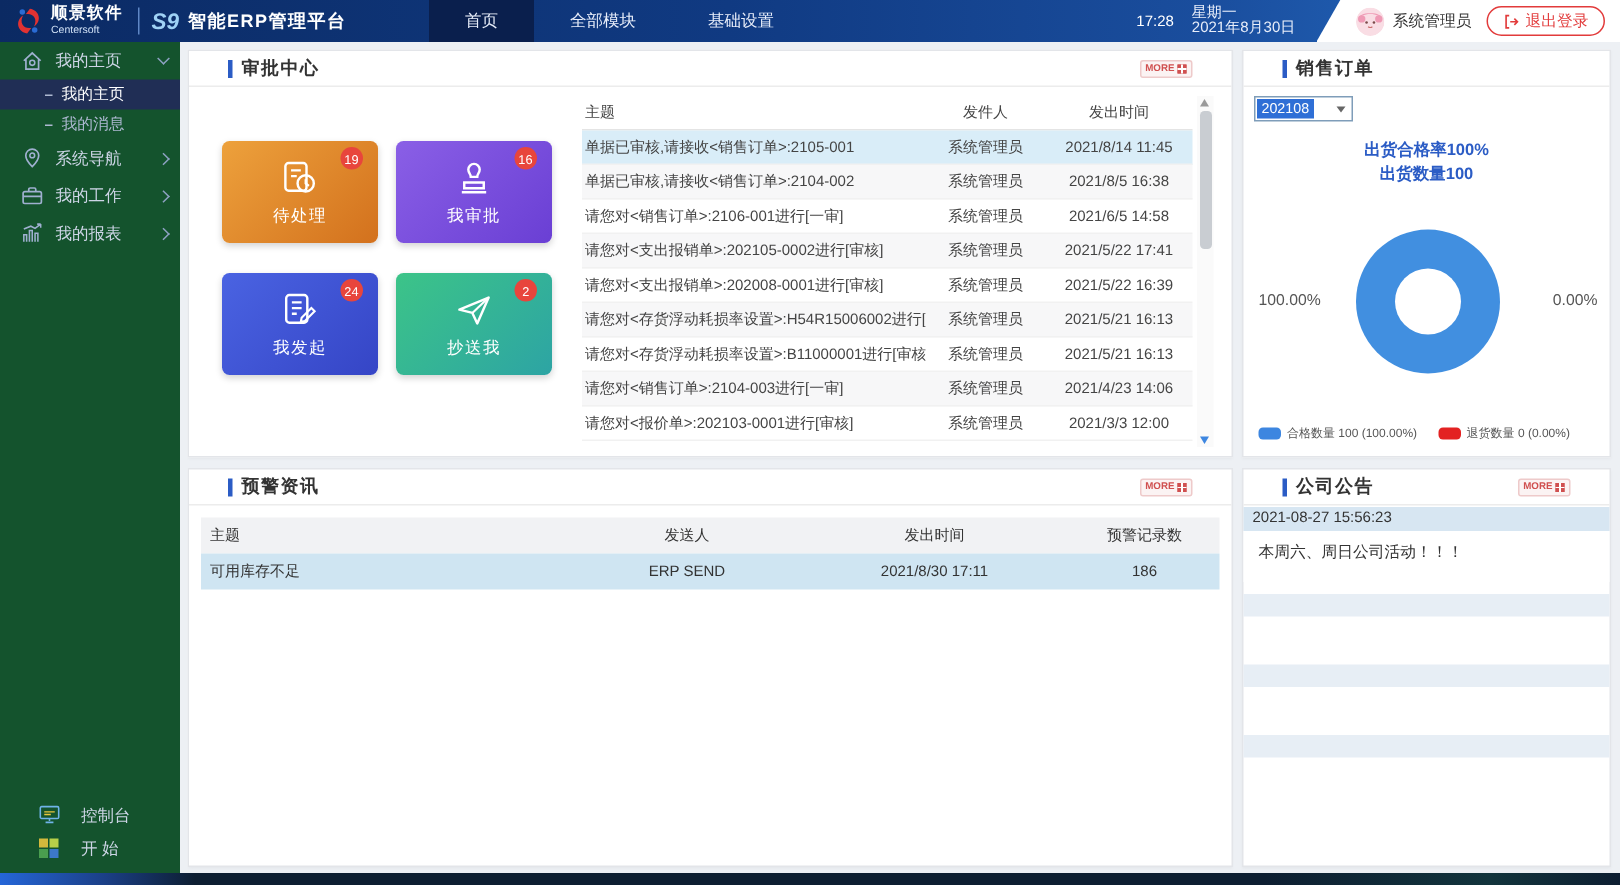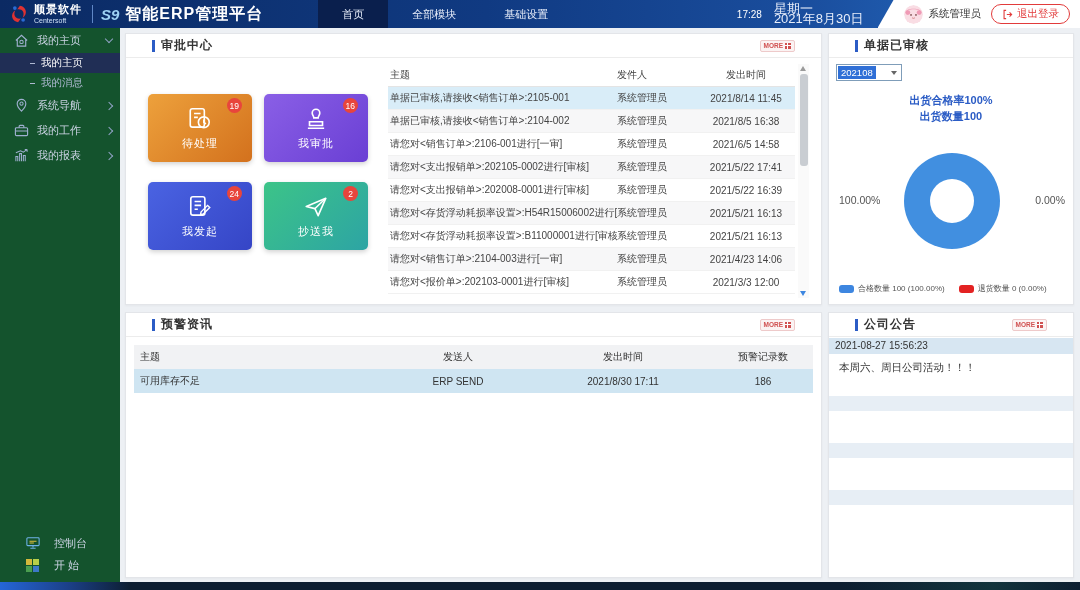--- a/index.html
+++ b/index.html
@@ -10,26 +10,26 @@
   .topbar{position:absolute;left:0;top:0;width:1080px;height:28px;
     background:linear-gradient(90deg,#0b2a63 0%,#103a82 45%,#1a4e9e 75%,#2160b4 88%);
     display:flex;align-items:center;color:#fff;z-index:30;}
   .logo-area{display:flex;align-items:center;padding-left:8px;flex:0 0 auto;}
   .logo-swirl{width:22px;height:22px;margin-right:4px;}
   .logo-text{line-height:1;margin-right:8px;}
   .logo-cn{font-size:11px;font-weight:bold;letter-spacing:1px;}
   .logo-en{font-size:7px;color:#cfe0f5;margin-top:2px;}
   .logo-divider{width:1px;height:18px;background:#5f87c6;margin:0 8px 0 2px;}
   .s9{font-size:15px;font-weight:bold;font-style:italic;color:#9fd2f5;margin-right:6px;}
-  .product{font-size:16px;font-weight:bold;letter-spacing:1px;}
+  .product{font-size:12px;font-weight:bold;letter-spacing:1px;}
   .tabs{display:flex;height:28px;margin-left:55px;}
   .tab{padding:0 24px;line-height:28px;font-size:11px;color:#e8eefa;cursor:pointer;}
   .tab.active{background:#0a1f4d;}
   .clock{margin-left:auto;font-size:10px;color:#fff;}
-  .datebox{margin:0 14px 0 12px;font-size:13px;line-height:10px;color:#e8eefa;}
+  .datebox{margin:0 14px 0 12px;font-size:10px;line-height:10px;color:#e8eefa;}
   .top-right{position:relative;height:28px;display:flex;align-items:center;
     background:#fff;padding:0 10px 0 26px;clip-path:polygon(16px 0,100% 0,100% 100%,0 100%);}
   .avatar{width:19px;height:19px;border-radius:50%;overflow:hidden;flex:0 0 auto;}
   .username{font-size:10.5px;color:#333;margin:0 10px 0 6px;}
   .logout-btn{display:flex;align-items:center;gap:4px;border:1px solid #e23b3b;border-radius:11px;
     background:#fff;color:#e23b3b;font-size:10.5px;padding:2px 10px;cursor:pointer;
     font-family:inherit;}
 
   
   .sidebar{position:absolute;left:0;top:28px;width:120px;height:562px;background:#14532d;z-index:20;}
@@ -80,21 +80,21 @@
   .tile .t-label{font-size:11px;margin-top:4px;letter-spacing:1px;}
   .badge{position:absolute;top:4px;right:10px;min-width:15px;height:15px;border-radius:8px;
     background:#e8453c;color:#fff;font-size:8.5px;display:flex;align-items:center;
     justify-content:center;padding:0 3px;}
 
   
   .ap-table{position:absolute;left:262px;top:30px;right:26px;bottom:6px;font-size:10px;}
   .ap-row{display:flex;align-items:center;height:23px;border-bottom:1px solid #f1f1f1;cursor:pointer;}
   .ap-row.head{color:#555;border-bottom:1px solid #e4e4e4;cursor:default;}
   .ap-row .c-subj{flex:1;padding-left:2px;color:#444;white-space:nowrap;overflow:hidden;}
-  .ap-row .c-sender{width:80px;color:#444;}
+  .ap-row .c-sender{width:80px;text-align:center;color:#444;}
   .ap-row .c-time{width:98px;text-align:center;color:#444;}
   .ap-row.sel{background:#d9edf8;}
   .ap-row.alt{background:#f7f7f8;}
   .ap-scroll{position:absolute;right:12px;top:30px;bottom:6px;width:11px;background:#fafafa;}
   .sc-arrow{position:absolute;left:2px;width:0;height:0;border-left:3.5px solid transparent;
     border-right:3.5px solid transparent;cursor:pointer;}
   .sc-up{top:2px;border-bottom:5px solid #9a9a9a;}
   .sc-down{bottom:2px;border-top:5px solid #3d86e0;}
   .sc-thumb{position:absolute;left:1.5px;top:10px;width:8px;height:92px;background:#c9cdd2;
     border-radius:3px;cursor:pointer;}
@@ -383,21 +383,21 @@
         <span class="c2">ERP SEND</span>
         <span class="c3">2021/8/30 17:11</span>
         <span class="c4">186</span>
       </div>
     </div>
 </section>
 
 <section class="panel p-monitor">
   <div class="panel-head">
     <span class="title-bar"></span>
-    <span class="panel-title">单据已审核</span>
+    <span class="panel-title">销售订单</span>
   </div>
   <div class="mon-select">
     <span class="sel-text">202108</span>
     <span class="sel-chev"></span>
   </div>
   <div class="mon-stats">
     <div>出货合格率100%</div>
     <div>出货数量100</div>
   </div>
   <div class="donut" style="background: rgb(65, 143, 224);"></div>

